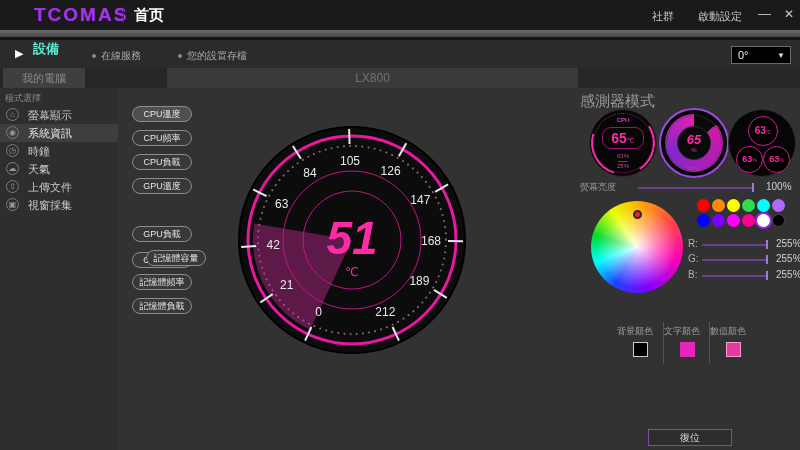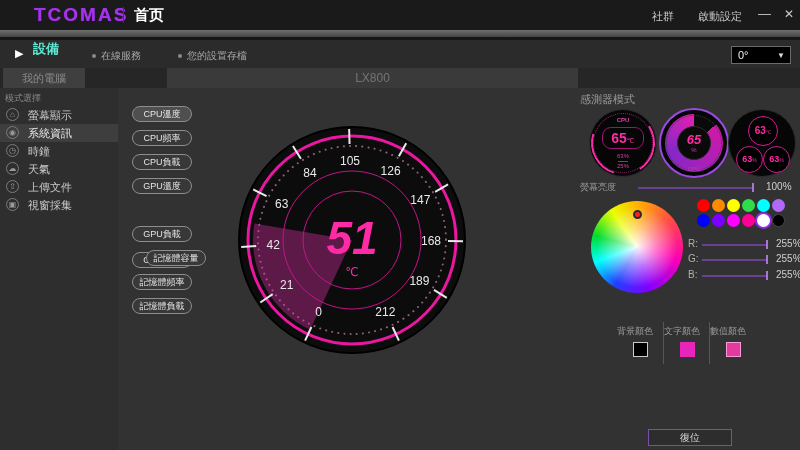--- a/index.html
+++ b/index.html
@@ -56,21 +56,21 @@
   
   .mbtn{position:absolute;left:132px;width:60px;height:16px;border:1px solid #8d8d8d;border-radius:8px;
         background:#383838;color:#e6e6e6;font-size:9px;text-align:center;line-height:14px;cursor:default}
   .mbtn.sel{background:#4f4f4f}
 
   
   .gauge-wrap{position:absolute;left:237px;top:125px;width:230px;height:230px}
   svg text{font-family:"Liberation Sans","DejaVu Sans",sans-serif}
 
   
-  .rp-header{position:absolute;left:580px;top:92px;font-size:11px;color:#9a9a9a}
+  .rp-header{position:absolute;left:580px;top:92px;font-size:15px;color:#9a9a9a}
   .preview{position:absolute;border-radius:50%;background:#060606;cursor:default}
   .pv1{left:589px;top:109px;width:68px;height:68px;border:1px solid #2c2c2c}
   .pv2{left:659px;top:108px;width:70px;height:70px;border:2px solid #9b4ae0}
   .pv3{left:728px;top:109px;width:68px;height:68px;border:1px solid #2c2c2c}
   .pv1 .dotring{position:absolute;inset:3px;border:1px dotted #8d2570;border-radius:50%}
   .pv1 .toplb{position:absolute;left:0;top:7px;width:100%;text-align:center;font-size:6px;
               font-weight:bold;color:#e040b0}
   .pv1 .frame{position:absolute;left:12px;top:17px;width:42px;height:22px;border:1px solid #a01070;
               border-radius:9px}
   .pv1 .val{position:absolute;left:0;top:20px;width:100%;text-align:center;font-size:14px;

